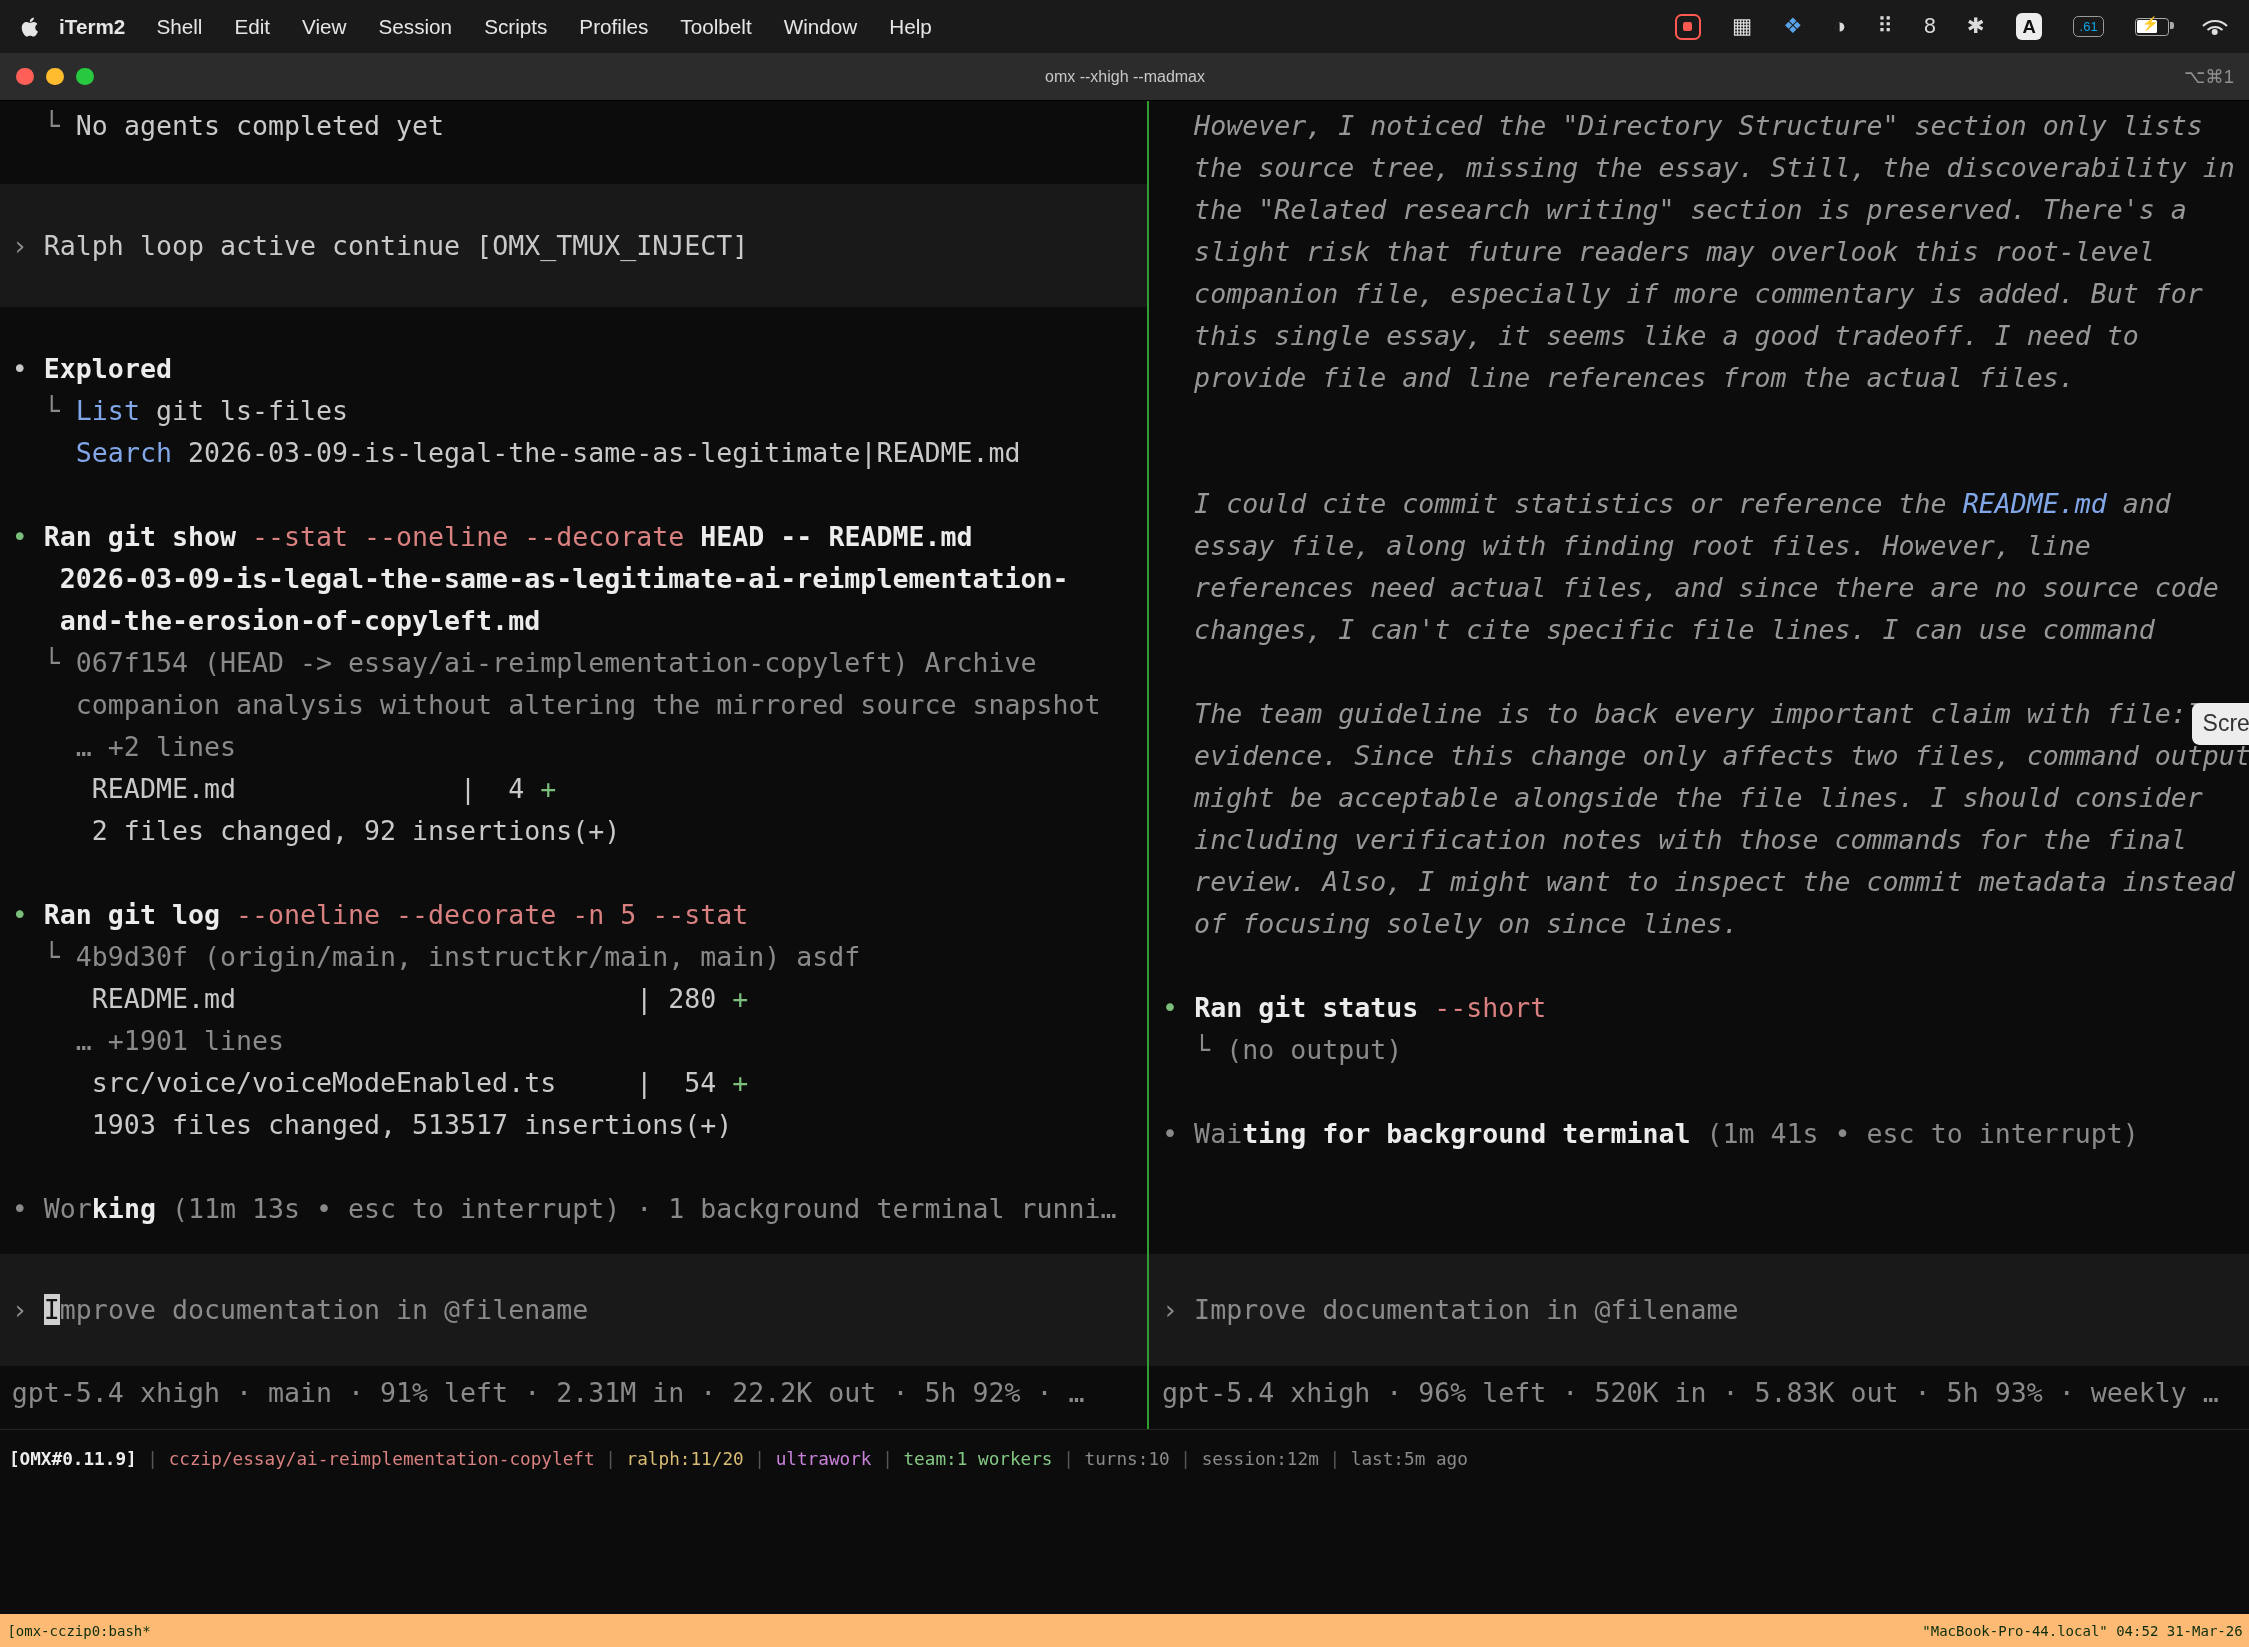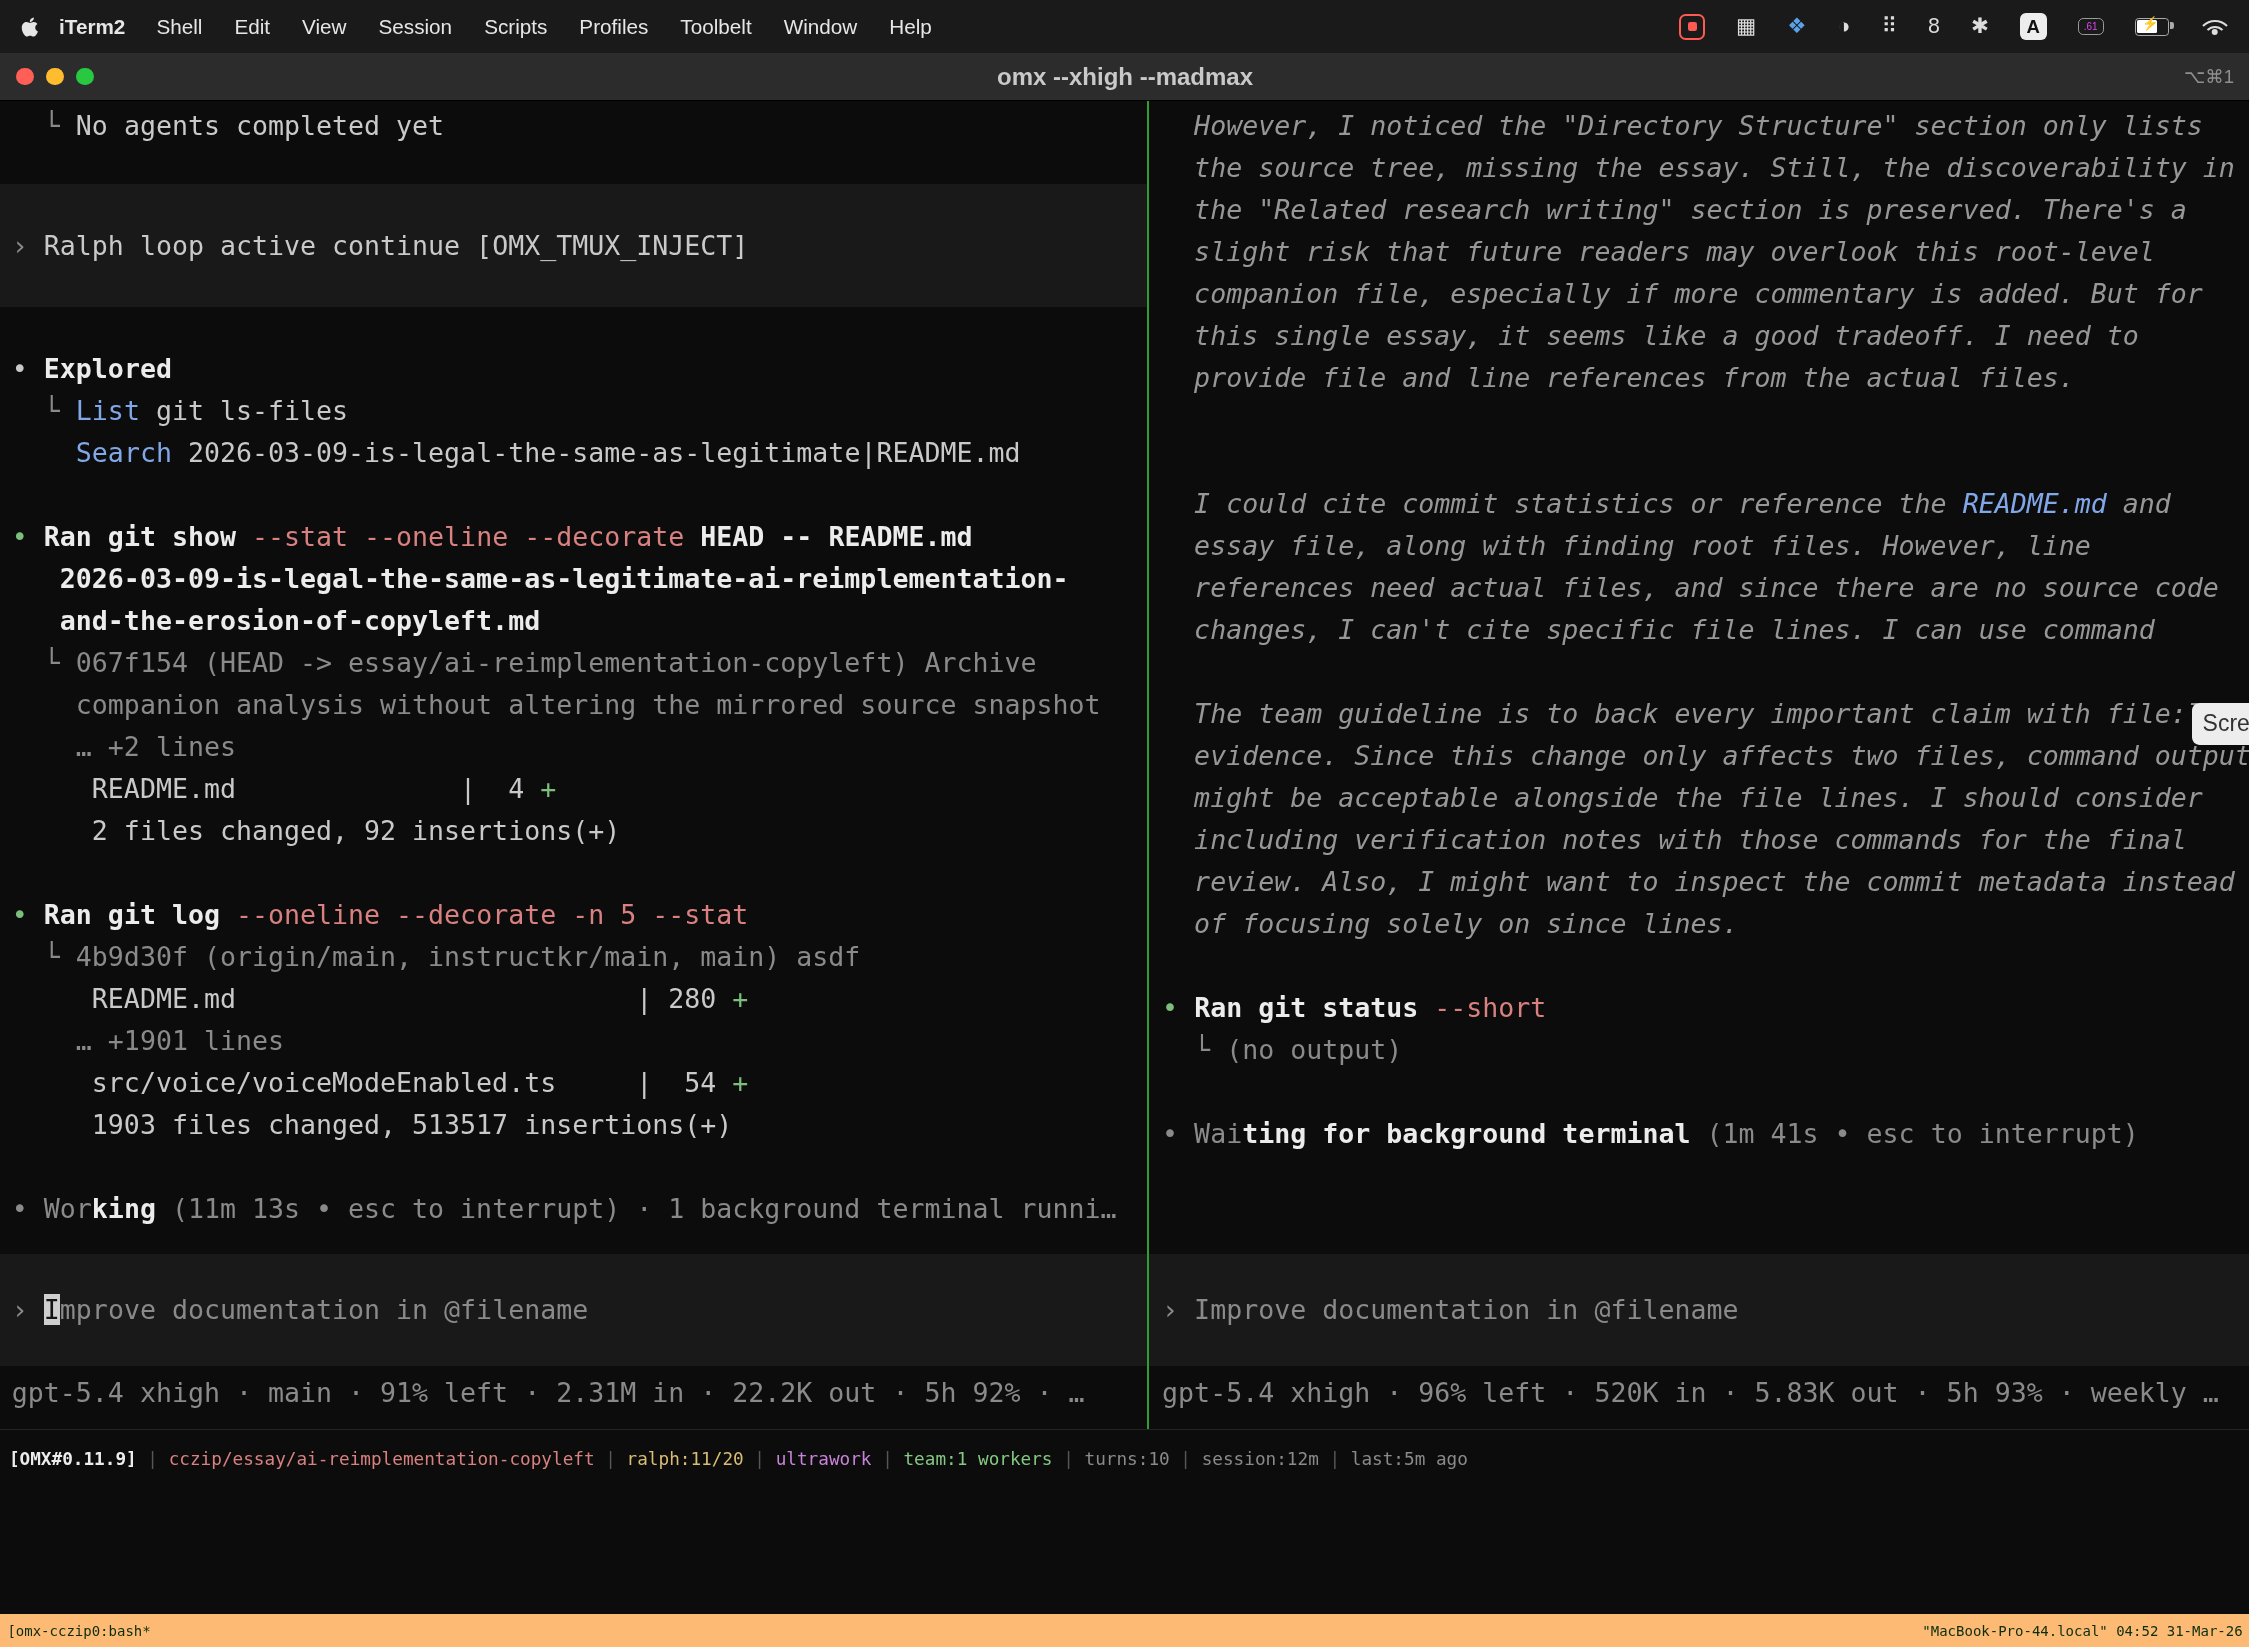--- a/index.html
+++ b/index.html
@@ -13,42 +13,42 @@
   .appname{font-weight:bold;margin-right:31px;}
   #menu-items{display:flex;gap:32px;}
   .menu-item{color:#e6e6e6;}
   .menu-right{margin-left:auto;display:flex;align-items:center;gap:31px;}
   .micon{font-size:21.4px;color:#dcdcdc;line-height:1;}
   .rec{width:22px;height:22px;border:2.2px solid #ff5a52;border-radius:6.6px;display:flex;
        align-items:center;justify-content:center;}
   .rec-in{width:8.9px;height:8.9px;background:#ff5a52;border-radius:2.2px;}
   .abox{width:26.6px;height:26.6px;background:#ededed;color:#111;border-radius:5.9px;display:flex;
         align-items:center;justify-content:center;font-weight:bold;font-size:18.5px;}
-  .pctbox{border:1.5px solid #9a9a9a;border-radius:5.2px;padding:2.2px 5.2px;font-size:10px;color:#d946ef;}
+  .pctbox{border:1.5px solid #9a9a9a;border-radius:5.2px;padding:2.2px 5.2px;font-size:13px;color:#0ea5e9;}
   .batt{position:relative;width:32px;height:16px;border:1.5px solid #aaa;border-radius:3.7px;}
   .batt::after{content:"";position:absolute;right:-5.9px;top:3.7px;width:3.7px;height:6.6px;background:#aaa;
         border-radius:0 2.2px 2.2px 0;}
   .batt-fill{position:absolute;left:1.5px;top:1.5px;bottom:1.5px;width:62%;background:#fff;border-radius:1.5px;}
   .batt-bolt{position:absolute;left:6.6px;top:-2.2px;font-size:13.3px;color:#111;}
   .wifi{position:relative;width:29.5px;height:20.7px;overflow:hidden;display:inline-block;}
   .wifi i{position:absolute;left:50%;transform:translateX(-50%);border:2.2px solid #ddd;border-radius:50%;
           border-bottom-color:transparent;border-left-color:transparent;border-right-color:transparent;}
   .wifi i:nth-child(1){width:32px;height:32px;bottom:-19px;}
   .wifi i:nth-child(2){width:19px;height:19px;bottom:-11.8px;}
   .wifi b{position:absolute;bottom:1.5px;left:50%;transform:translateX(-50%);width:6.6px;height:6.6px;
           background:#ddd;border-radius:50%;}
 
   
   .titlebar{height:47px;flex:0 0 auto;background:#2c2c2c;border-bottom:0.7px solid #000;
             display:flex;align-items:center;position:relative;
             font-family:"Liberation Sans",sans-serif;}
   .lights{display:flex;gap:12.5px;margin-left:16px;}
   .light{width:17.7px;height:17.7px;border-radius:50%;}
   .l-close{background:#ff5f57;}.l-min{background:#febc2e;}.l-zoom{background:#28c840;}
-  .win-title{position:absolute;left:0;right:0;text-align:center;color:#c9c9c9;font-weight:700;font-size:24px;}
+  .win-title{position:absolute;left:0;right:0;text-align:center;color:#c9c9c9;font-weight:400;font-size:16px;}
   .win-short{position:absolute;right:16px;color:#8f8f8f;font-size:18.5px;}
 
   
   .term{flex:1 1 auto;display:flex;position:relative;min-height:0;background:#0c0c0c;}
   .pane{display:flex;flex-direction:column;padding:4.4px 0 14.8px 11.8px;overflow:hidden;background:#0c0c0c;}
   .pane.left{flex:0 0 1135px;border-right:2.2px solid #2f9e2f;}
   .pane.right{flex:1 1 auto;padding-left:13.3px;}
   .tline{white-space:pre;font-size:26.6px;line-height:42px;height:42px;color:#c9c9c9;}
   .tline .dim{color:#8a8a8a;}
   .tline .fg{color:#c9c9c9;}

